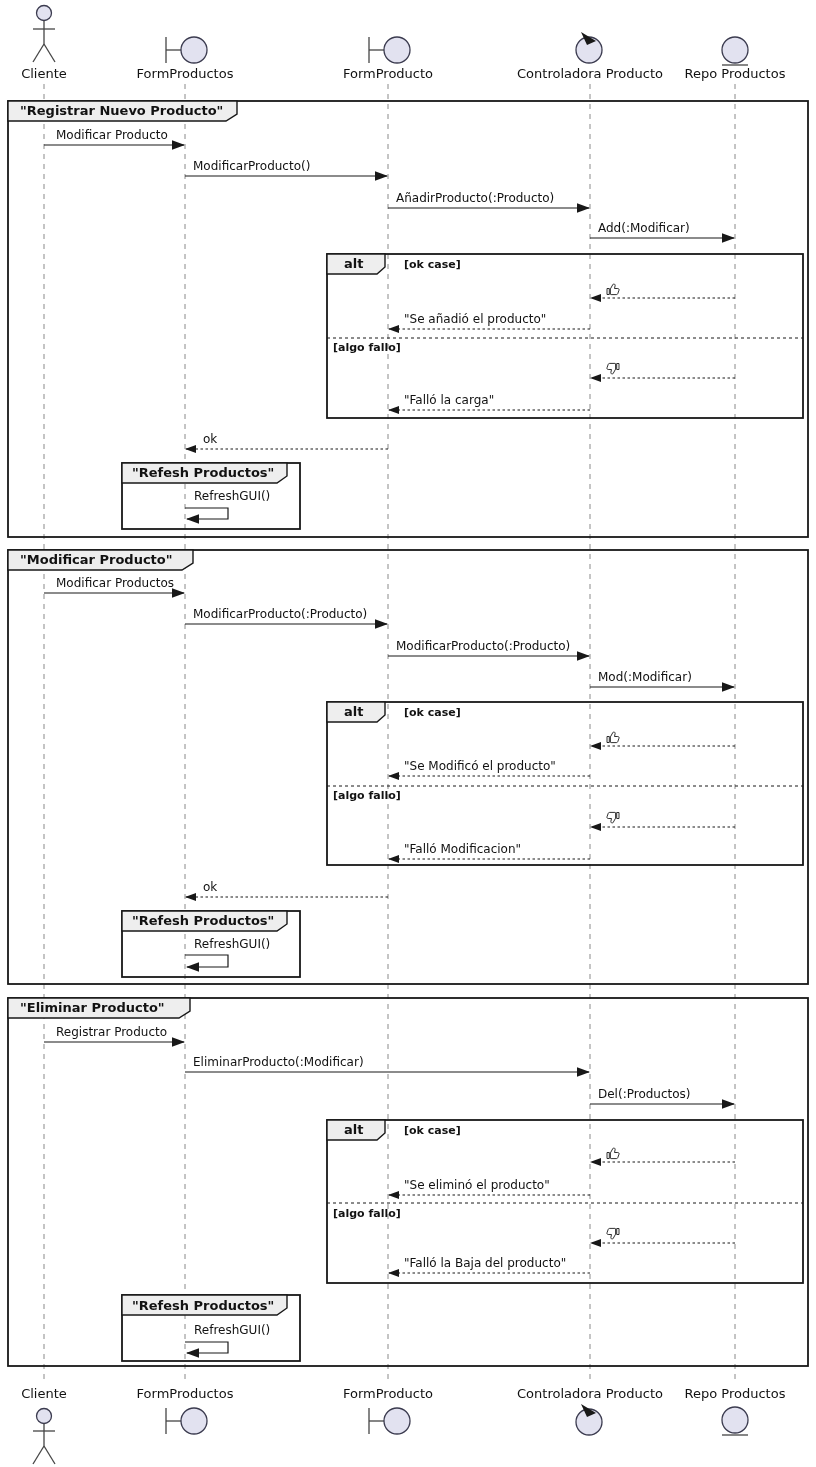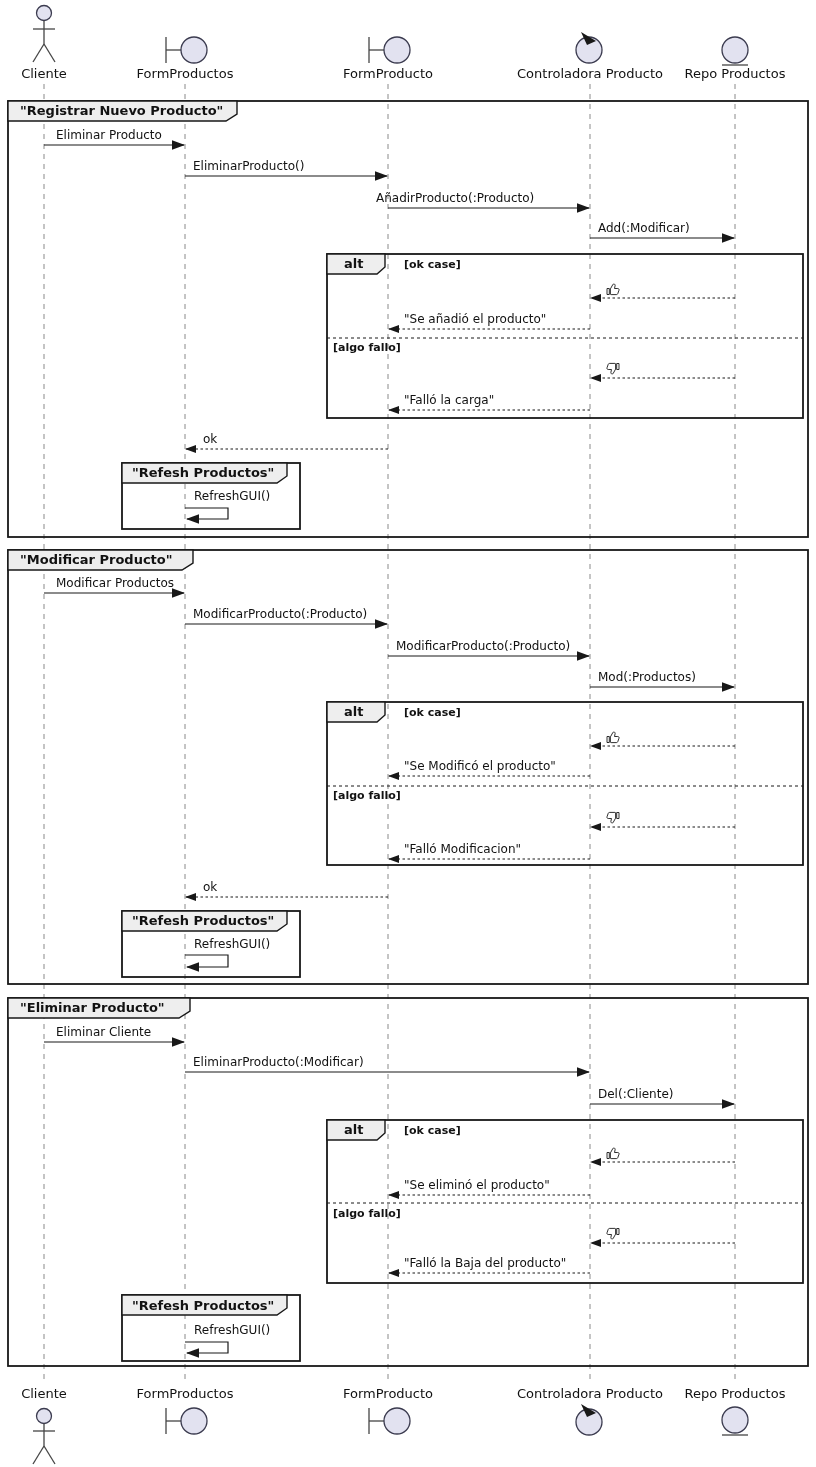--- a/index.html
+++ b/index.html
@@ -171,51 +171,51 @@
       </g>
 </svg>
 
 <div class="plabel" style="left:44px;top:66px">Cliente</div>
 <div class="plabel" style="left:185px;top:66px">FormProductos</div>
 <div class="plabel" style="left:388px;top:66px">FormProducto</div>
 <div class="plabel" style="left:590px;top:66px">Controladora Producto</div>
 <div class="plabel" style="left:735px;top:66px">Repo Productos</div>
 
 <div class="ftitle" style="left:20px;top:103px">"Registrar Nuevo Producto"</div>
-<div class="mlabel" style="left:56px;top:128px">Eliminar Producto</div>
-<div class="mlabel" style="left:193px;top:159px">EliminarProducto()</div>
-<div class="mlabel" style="left:376px;top:191px">AñadirProducto(:Producto)</div>
+<div class="mlabel" style="left:56px;top:128px">Modificar Producto</div>
+<div class="mlabel" style="left:193px;top:159px">ModificarProducto()</div>
+<div class="mlabel" style="left:396px;top:191px">AñadirProducto(:Producto)</div>
 <div class="mlabel" style="left:598px;top:221px">Add(:Modificar)</div>
 <div class="altkw" style="left:344px;top:256px">alt</div>
 <div class="guard" style="left:404px;top:258px">[ok case]</div>
 <div class="mlabel" style="left:404px;top:312px">"Se añadió el producto"</div>
 <div class="guard" style="left:333px;top:341px">[algo fallo]</div>
 <div class="mlabel" style="left:404px;top:393px">"Falló la carga"</div>
 <div class="mlabel" style="left:203px;top:432px">ok</div>
 <div class="ftitle" style="left:132px;top:465px">"Refesh Productos"</div>
 <div class="mlabel" style="left:194px;top:489px">RefreshGUI()</div>
 
 <div class="ftitle" style="left:20px;top:552px">"Modificar Producto"</div>
 <div class="mlabel" style="left:56px;top:576px">Modificar Productos</div>
 <div class="mlabel" style="left:193px;top:607px">ModificarProducto(:Producto)</div>
 <div class="mlabel" style="left:396px;top:639px">ModificarProducto(:Producto)</div>
-<div class="mlabel" style="left:598px;top:670px">Mod(:Productos)</div>
+<div class="mlabel" style="left:598px;top:670px">Mod(:Modificar)</div>
 <div class="altkw" style="left:344px;top:704px">alt</div>
 <div class="guard" style="left:404px;top:706px">[ok case]</div>
 <div class="mlabel" style="left:404px;top:759px">"Se Modificó el producto"</div>
 <div class="guard" style="left:333px;top:789px">[algo fallo]</div>
 <div class="mlabel" style="left:404px;top:842px">"Falló Modificacion"</div>
 <div class="mlabel" style="left:203px;top:880px">ok</div>
 <div class="ftitle" style="left:132px;top:913px">"Refesh Productos"</div>
 <div class="mlabel" style="left:194px;top:937px">RefreshGUI()</div>
 
 <div class="ftitle" style="left:20px;top:1000px">"Eliminar Producto"</div>
-<div class="mlabel" style="left:56px;top:1025px">Eliminar Cliente</div>
+<div class="mlabel" style="left:56px;top:1025px">Registrar Producto</div>
 <div class="mlabel" style="left:193px;top:1055px">EliminarProducto(:Modificar)</div>
-<div class="mlabel" style="left:598px;top:1087px">Del(:Cliente)</div>
+<div class="mlabel" style="left:598px;top:1087px">Del(:Productos)</div>
 <div class="altkw" style="left:344px;top:1122px">alt</div>
 <div class="guard" style="left:404px;top:1124px">[ok case]</div>
 <div class="mlabel" style="left:404px;top:1178px">"Se eliminó el producto"</div>
 <div class="guard" style="left:333px;top:1207px">[algo fallo]</div>
 <div class="mlabel" style="left:404px;top:1256px">"Falló la Baja del producto"</div>
 <div class="ftitle" style="left:132px;top:1298px">"Refesh Productos"</div>
 <div class="mlabel" style="left:194px;top:1323px">RefreshGUI()</div>
 
 <div class="plabel" style="left:44px;top:1386px">Cliente</div>
 <div class="plabel" style="left:185px;top:1386px">FormProductos</div>

